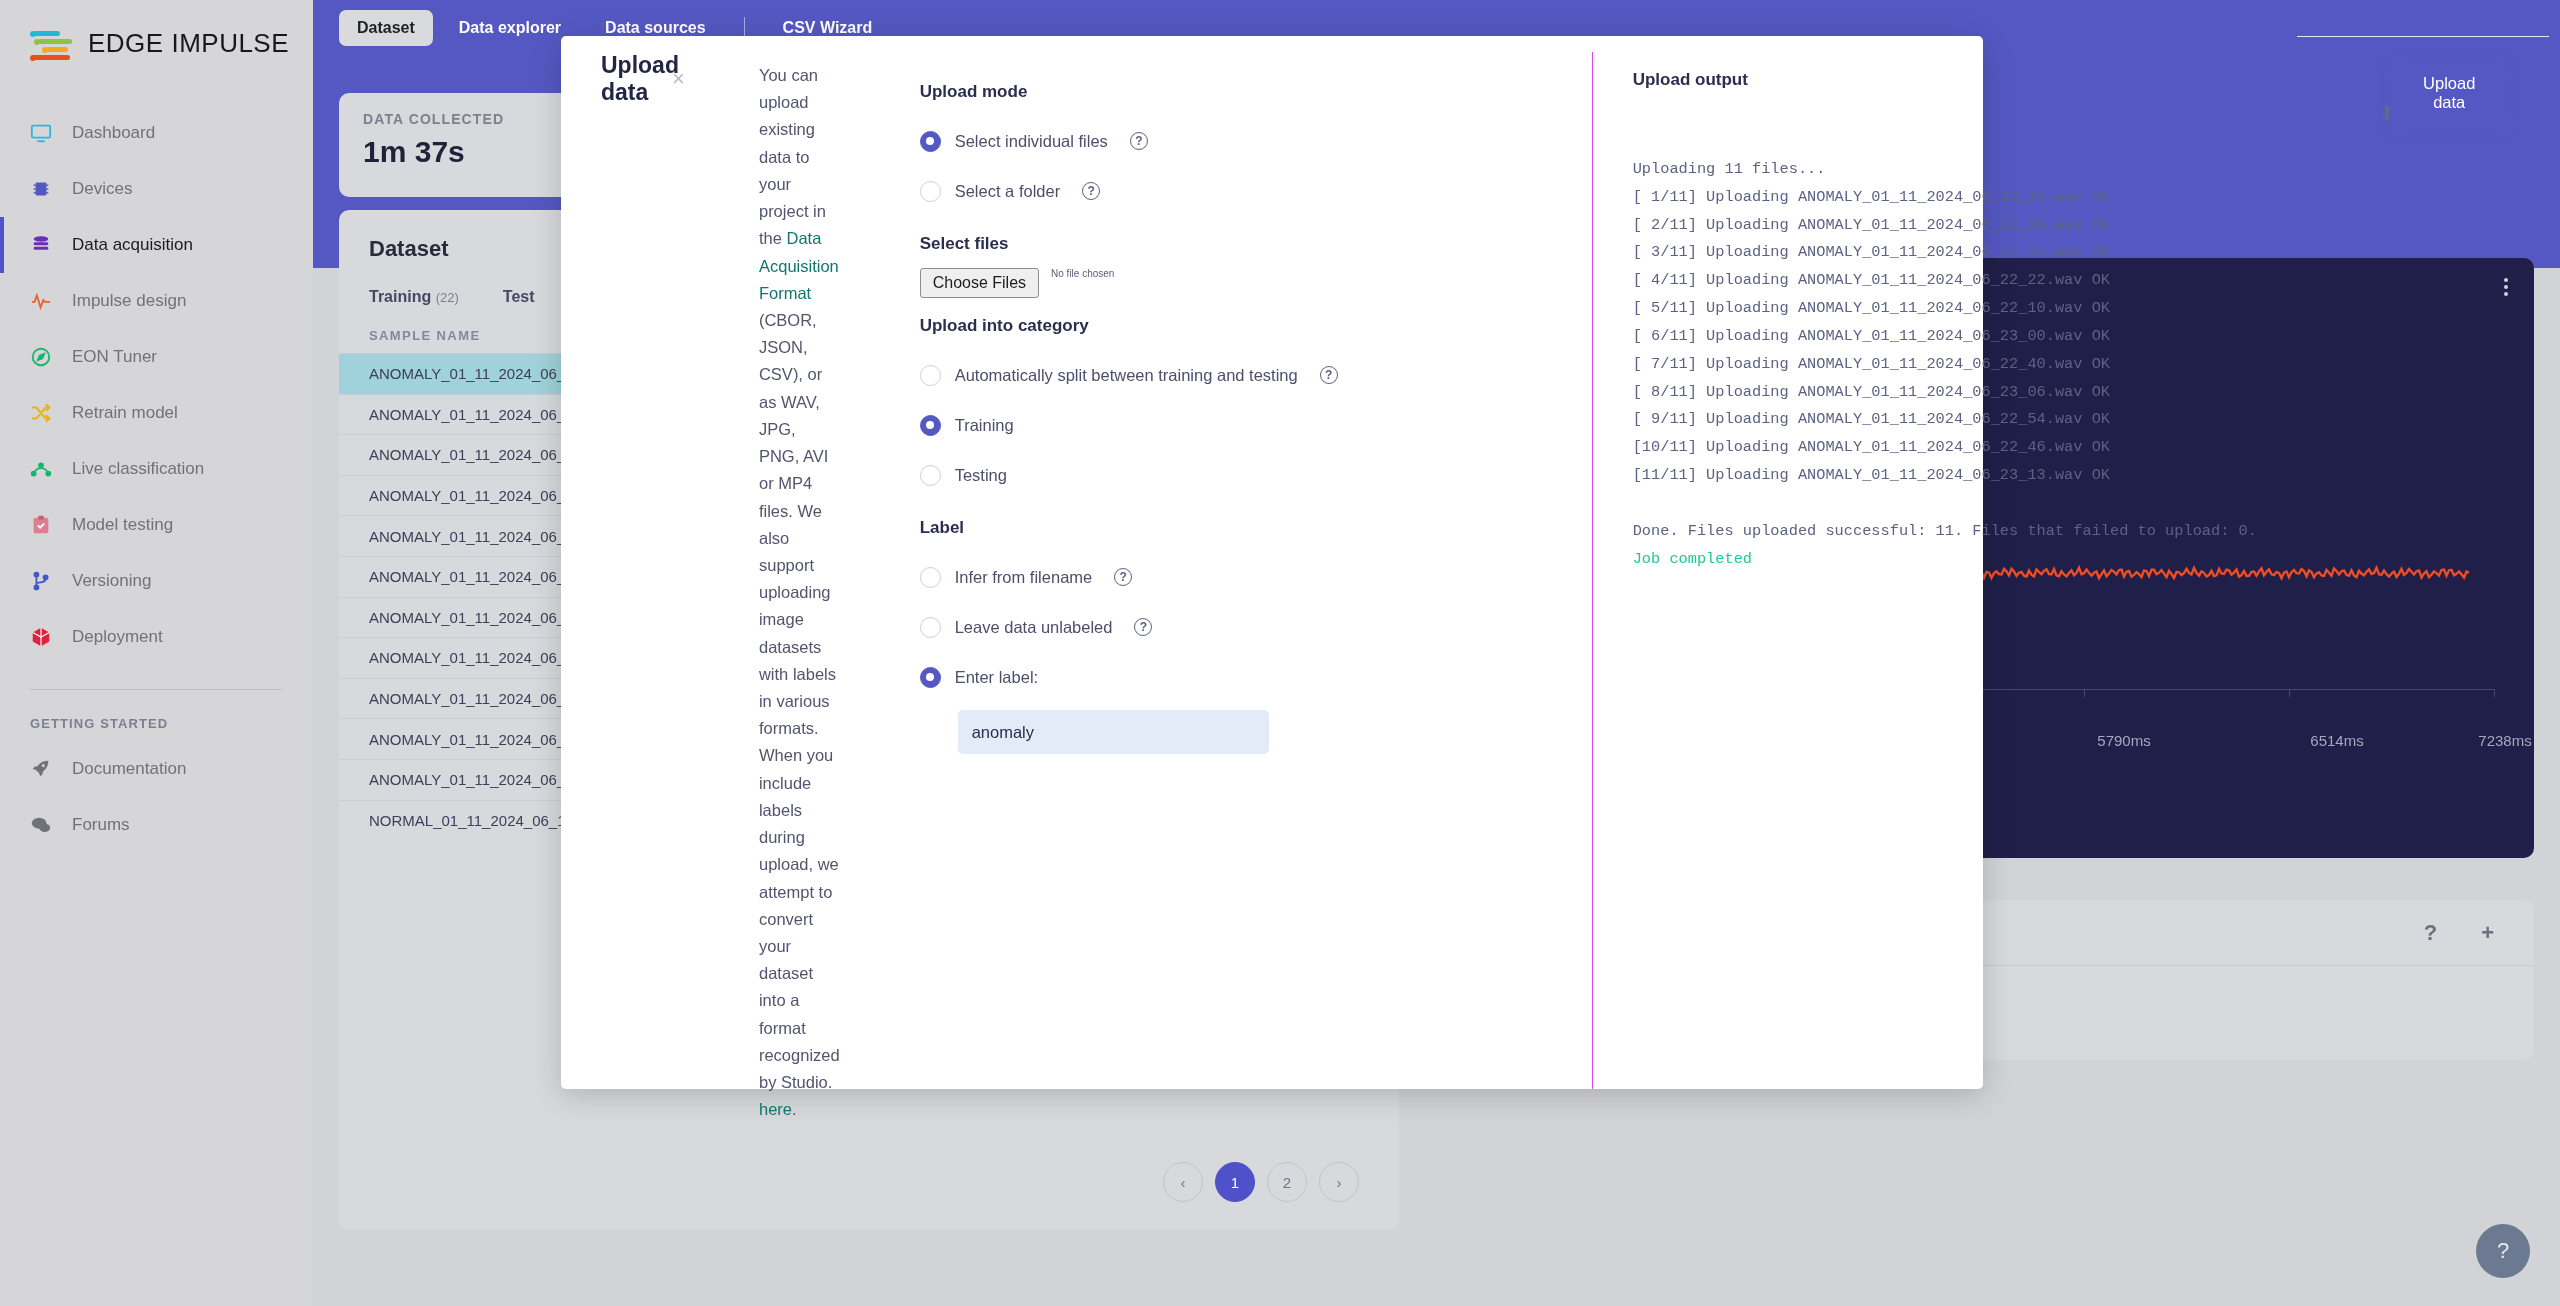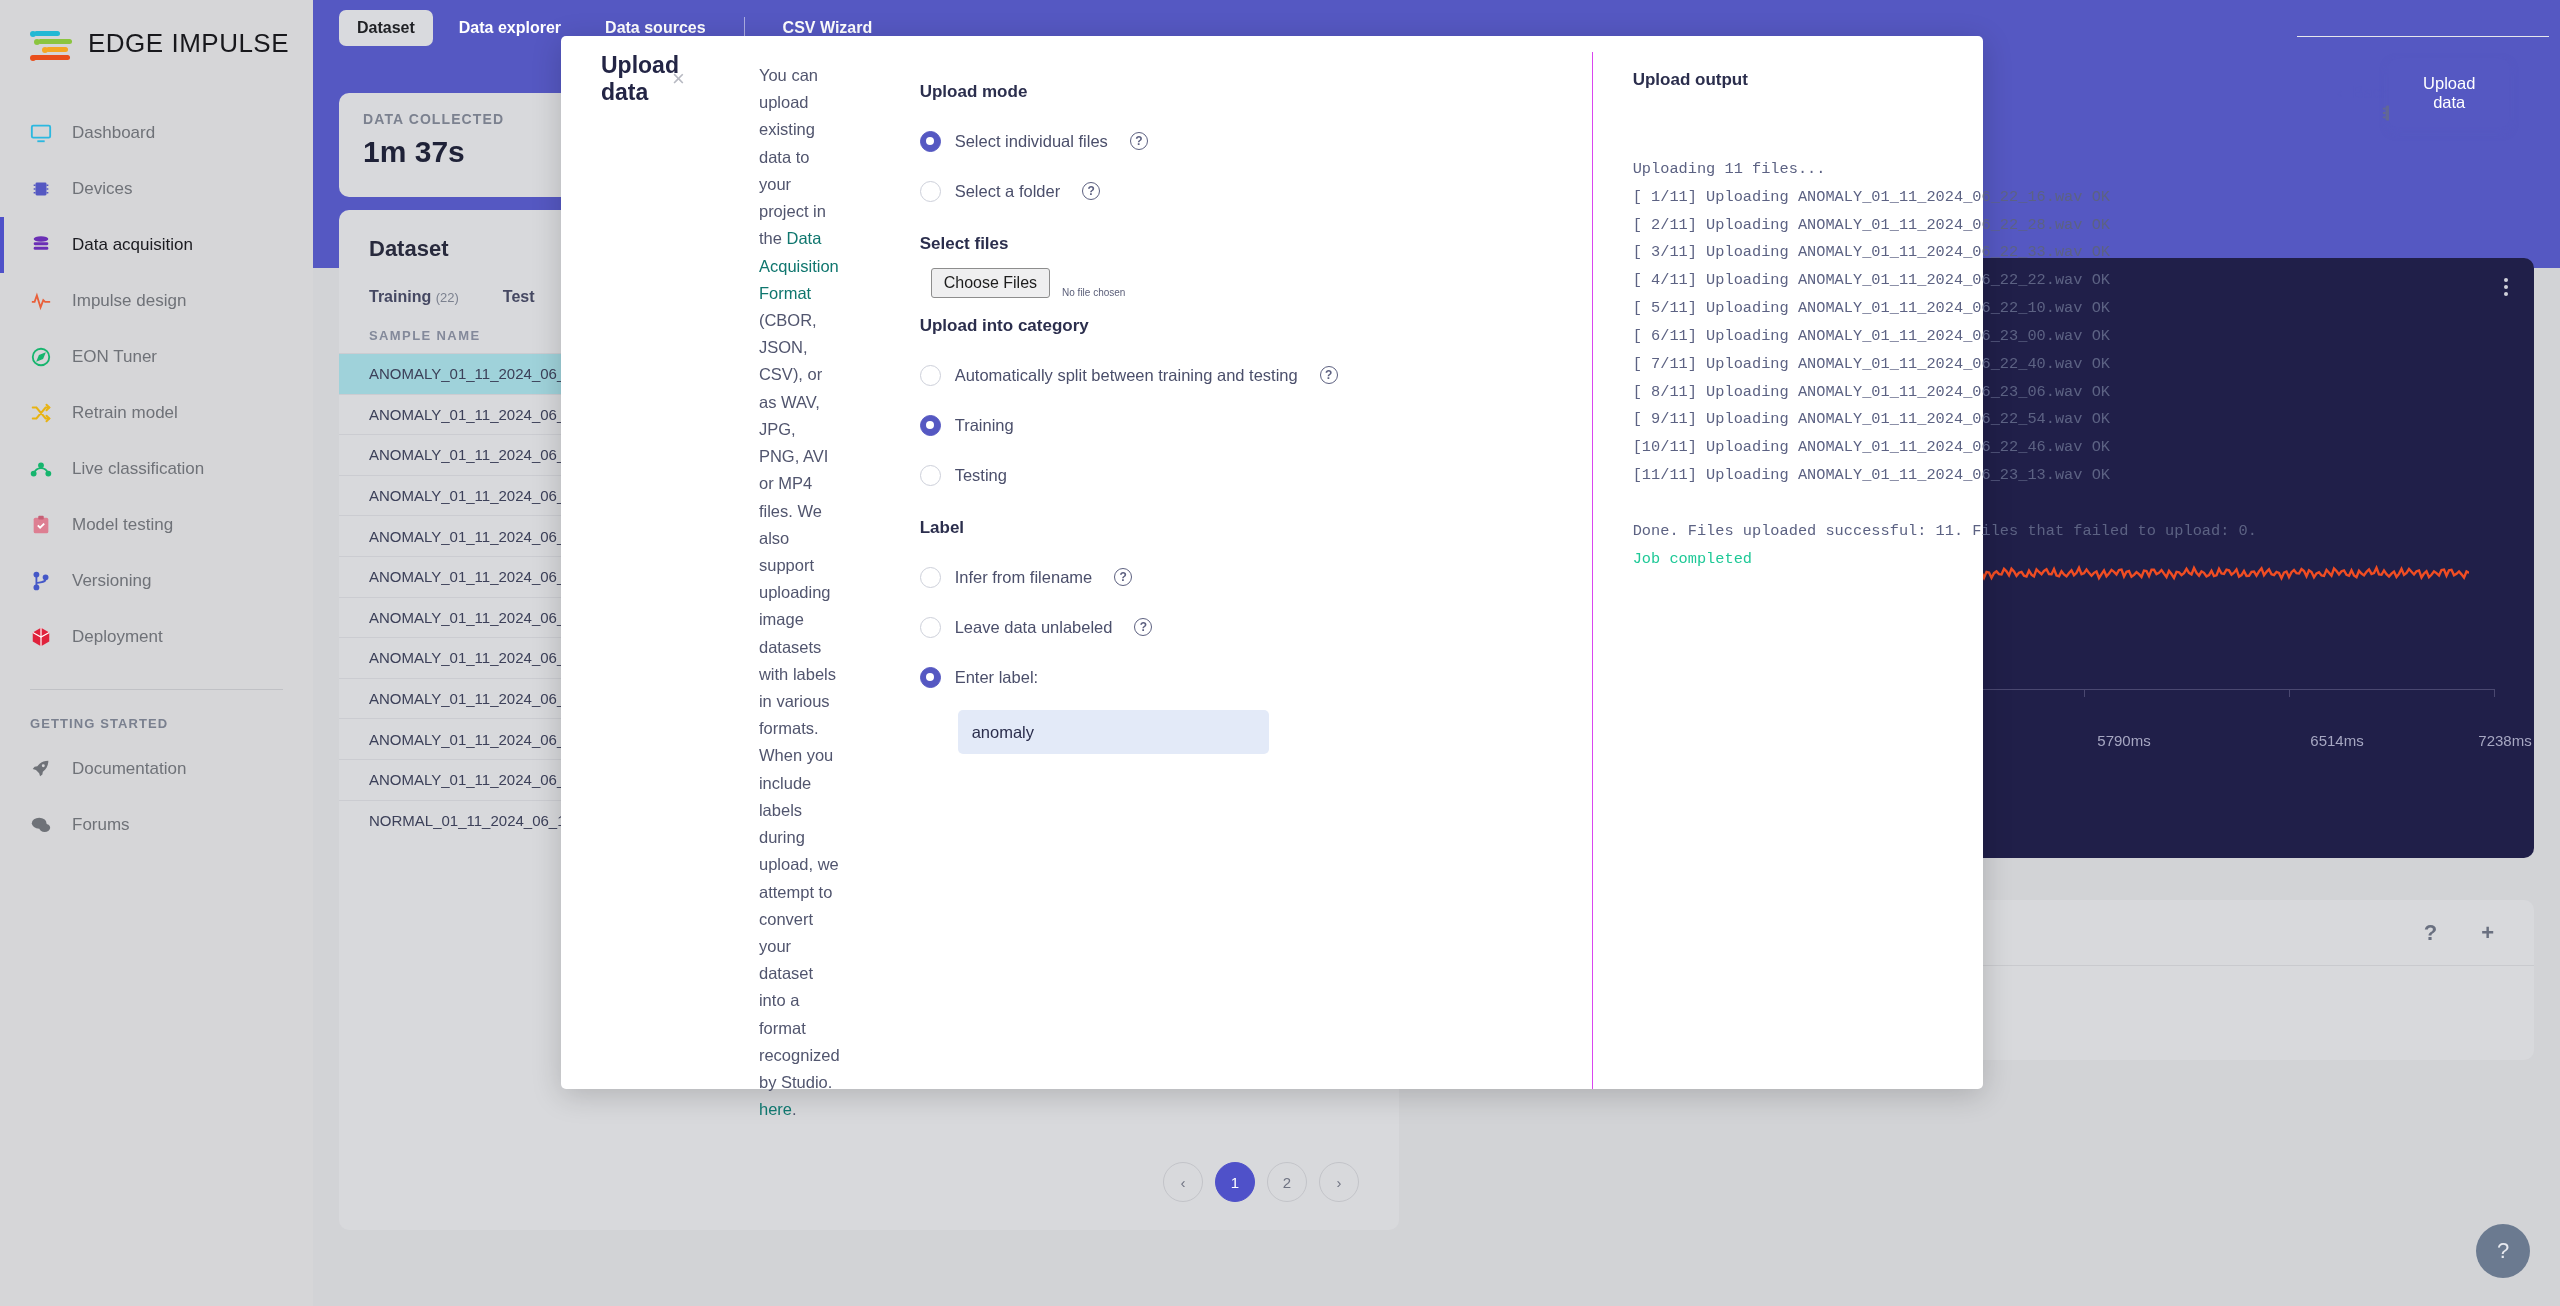--- a/index.html
+++ b/index.html
@@ -155,21 +155,21 @@
     display:flex; align-items:center; justify-content:center; background:#fff;
   }
   .radio.on { border-color:#5558c2; background:#5558c2; }
   .radio.on::after { content:''; width:8px; height:8px; border-radius:50%; background:#fff; display:block; }
   .radio-lbl { font-size: 16.5px; color:#4b4f6b; }
   .qmark {
     width: 18px; height:18px; border-radius:50%; border:1.4px solid #5c6080; color:#5c6080;
     font-size:12px; display:inline-flex; align-items:center; justify-content:center; margin-left:8px;
     font-weight:700; cursor:pointer; vertical-align:middle;
   }
-  .file-row { display:flex; align-items:flex-end; gap: 12px; margin: 4px 0 8px 11px; }
+  .file-row { display:flex; align-items:flex-start; gap: 12px; margin: 4px 0 8px 0; }
   .choose-btn {
     font-family: "Liberation Sans", sans-serif; font-size: 16px; color:#1d1d1d;
     background: #efeff0; border: 1px solid #8d8d8d; border-radius: 3px; padding: 5px 12px; cursor:pointer;
   }
   .file-none { font-size: 10px; color:#5a5e78; }
   .label-input {
     width: 311px; height: 44px; margin: 8px 0 0 38px;
     background: #e3eaf8; border: none; border-radius: 5px;
     padding: 0 14px; font-size: 16.5px; color:#2b2e4d;
     font-family: "Liberation Sans", sans-serif;

